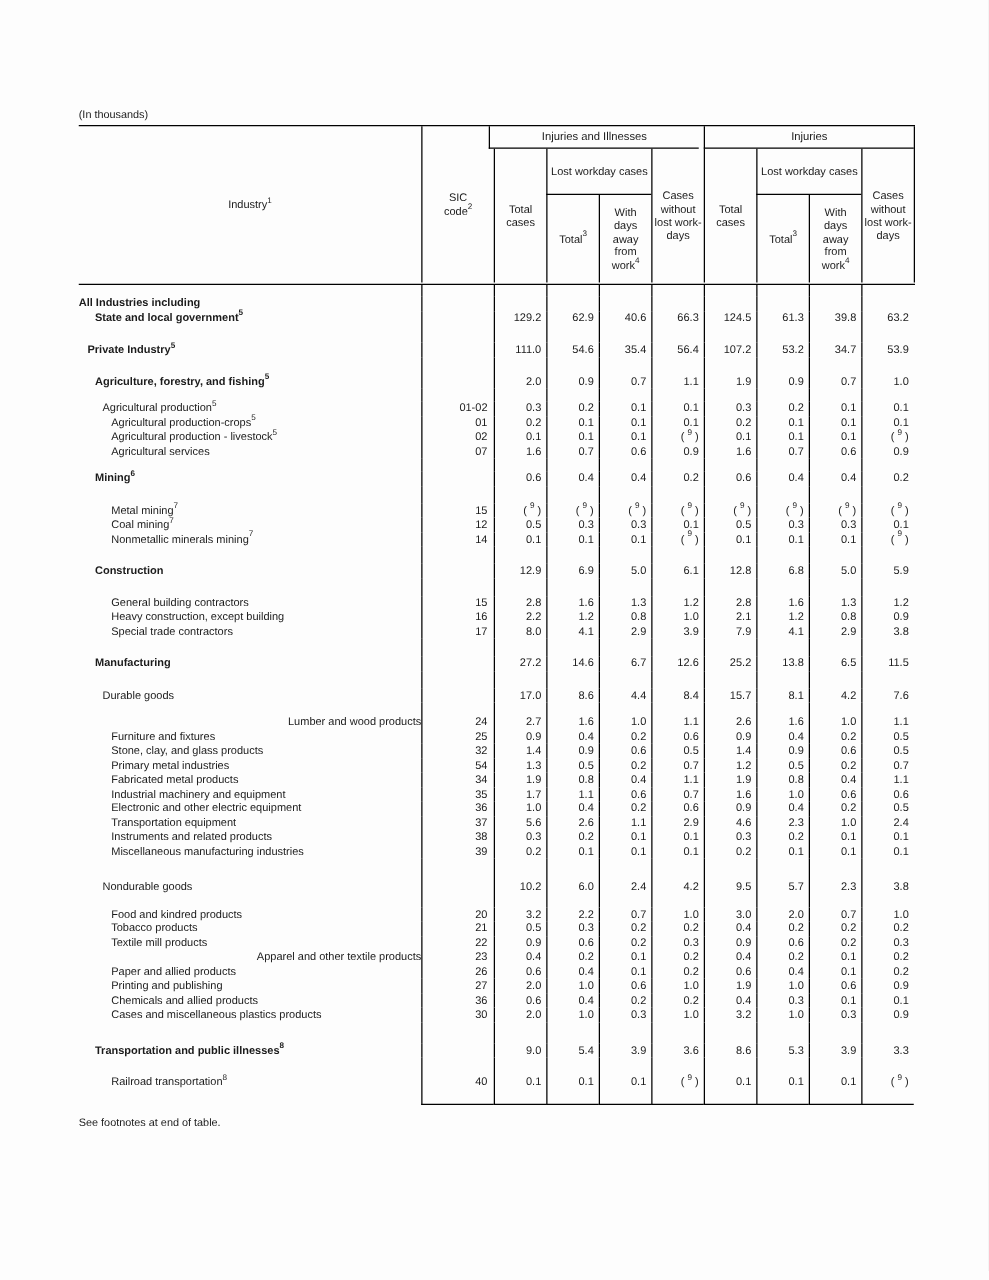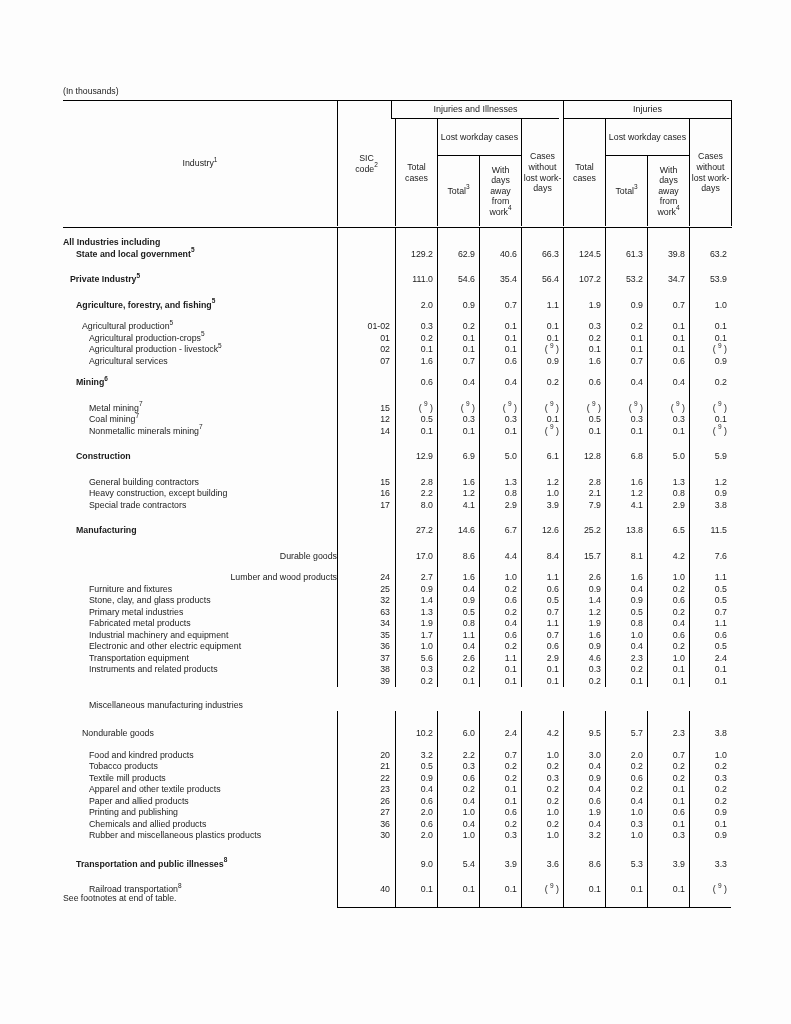--- a/index.html
+++ b/index.html
@@ -407,21 +407,21 @@
           <div class="cv" style="height: 14px;"></div>
           <div class="cv" style="height: 14px;"></div>
           <div class="cv" style="height: 14px;"></div>
           <div class="cv" style="height: 14px;"></div>
           <div class="cv" style="height: 14px;"></div>
           <div class="cv" style="height: 14px;"></div>
           <div class="cv" style="height: 14px;"></div>
           <div class="cv" style="height: 14px;"></div>
         </div>
         <div class="row">
-          <div class="ci" style="padding-left: 19px; text-align: right;"><span>Durable goods</span></div>
+          <div class="ci" style="padding-left: 19px;"><span>Durable goods</span></div>
           <div class="cs"></div>
           <div class="cv"><span>17.0</span></div>
           <div class="cv"><span>8.6</span></div>
           <div class="cv"><span>4.4</span></div>
           <div class="cv"><span>8.4</span></div>
           <div class="cv"><span>15.7</span></div>
           <div class="cv"><span>8.1</span></div>
           <div class="cv"><span>4.2</span></div>
           <div class="cv"><span>7.6</span></div>
         </div>
@@ -468,21 +468,21 @@
           <div class="cv"><span>0.9</span></div>
           <div class="cv"><span>0.6</span></div>
           <div class="cv"><span>0.5</span></div>
           <div class="cv"><span>1.4</span></div>
           <div class="cv"><span>0.9</span></div>
           <div class="cv"><span>0.6</span></div>
           <div class="cv"><span>0.5</span></div>
         </div>
         <div class="row">
           <div class="ci" style="padding-left: 26px;"><span>Primary metal industries</span></div>
-          <div class="cs"><span>63</span></div>
+          <div class="cs"><span>54</span></div>
           <div class="cv"><span>1.3</span></div>
           <div class="cv"><span>0.5</span></div>
           <div class="cv"><span>0.2</span></div>
           <div class="cv"><span>0.7</span></div>
           <div class="cv"><span>1.2</span></div>
           <div class="cv"><span>0.5</span></div>
           <div class="cv"><span>0.2</span></div>
           <div class="cv"><span>0.7</span></div>
         </div>
         <div class="row">
@@ -539,21 +539,21 @@
           <div class="cv"><span>0.3</span></div>
           <div class="cv"><span>0.2</span></div>
           <div class="cv"><span>0.1</span></div>
           <div class="cv"><span>0.1</span></div>
           <div class="cv"><span>0.3</span></div>
           <div class="cv"><span>0.2</span></div>
           <div class="cv"><span>0.1</span></div>
           <div class="cv"><span>0.1</span></div>
         </div>
         <div class="row">
-          <div class="ci" style="padding-left: 26px; margin-top: 24px;"><span>Miscellaneous manufacturing industries</span></div>
+          <div class="ci" style="padding-left: 26px;"><span>Miscellaneous manufacturing industries</span></div>
           <div class="cs"><span>39</span></div>
           <div class="cv"><span>0.2</span></div>
           <div class="cv"><span>0.1</span></div>
           <div class="cv"><span>0.1</span></div>
           <div class="cv"><span>0.1</span></div>
           <div class="cv"><span>0.2</span></div>
           <div class="cv"><span>0.1</span></div>
           <div class="cv"><span>0.1</span></div>
           <div class="cv"><span>0.1</span></div>
         </div>
@@ -623,21 +623,21 @@
           <div class="cv"><span>0.9</span></div>
           <div class="cv"><span>0.6</span></div>
           <div class="cv"><span>0.2</span></div>
           <div class="cv"><span>0.3</span></div>
           <div class="cv"><span>0.9</span></div>
           <div class="cv"><span>0.6</span></div>
           <div class="cv"><span>0.2</span></div>
           <div class="cv"><span>0.3</span></div>
         </div>
         <div class="row">
-          <div class="ci" style="padding-left: 26px;"><span>Apparel and other textile products</span></div>
+          <div class="ci" style="padding-left: 26px; text-align: right;"><span>Apparel and other textile products</span></div>
           <div class="cs"><span>23</span></div>
           <div class="cv"><span>0.4</span></div>
           <div class="cv"><span>0.2</span></div>
           <div class="cv"><span>0.1</span></div>
           <div class="cv"><span>0.2</span></div>
           <div class="cv"><span>0.4</span></div>
           <div class="cv"><span>0.2</span></div>
           <div class="cv"><span>0.1</span></div>
           <div class="cv"><span>0.2</span></div>
         </div>
@@ -671,21 +671,21 @@
           <div class="cv"><span>0.6</span></div>
           <div class="cv"><span>0.4</span></div>
           <div class="cv"><span>0.2</span></div>
           <div class="cv"><span>0.2</span></div>
           <div class="cv"><span>0.4</span></div>
           <div class="cv"><span>0.3</span></div>
           <div class="cv"><span>0.1</span></div>
           <div class="cv"><span>0.1</span></div>
         </div>
         <div class="row">
-          <div class="ci" style="padding-left: 26px;"><span>Rubber and miscellaneous plastics products</span></div>
+          <div class="ci" style="padding-left: 26px;"><span>Cases and miscellaneous plastics products</span></div>
           <div class="cs"><span>30</span></div>
           <div class="cv"><span>2.0</span></div>
           <div class="cv"><span>1.0</span></div>
           <div class="cv"><span>0.3</span></div>
           <div class="cv"><span>1.0</span></div>
           <div class="cv"><span>3.2</span></div>
           <div class="cv"><span>1.0</span></div>
           <div class="cv"><span>0.3</span></div>
           <div class="cv"><span>0.9</span></div>
         </div>

